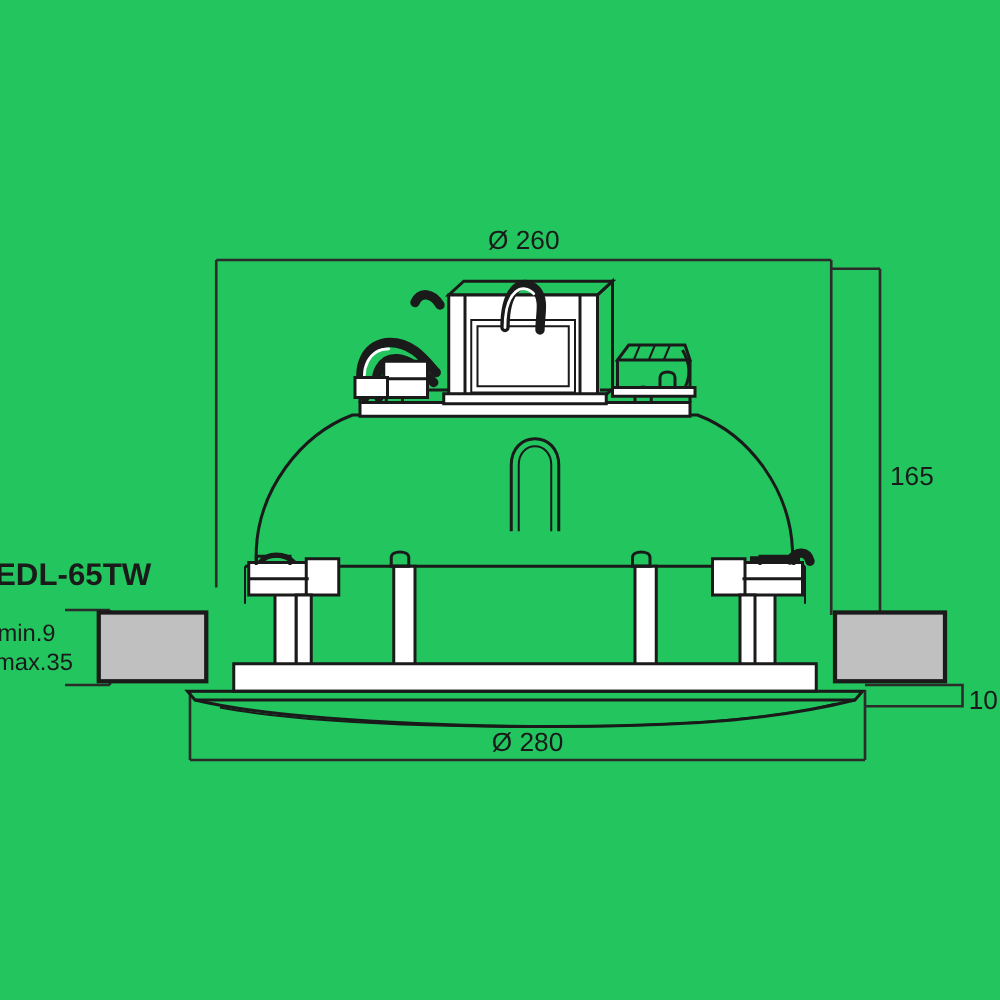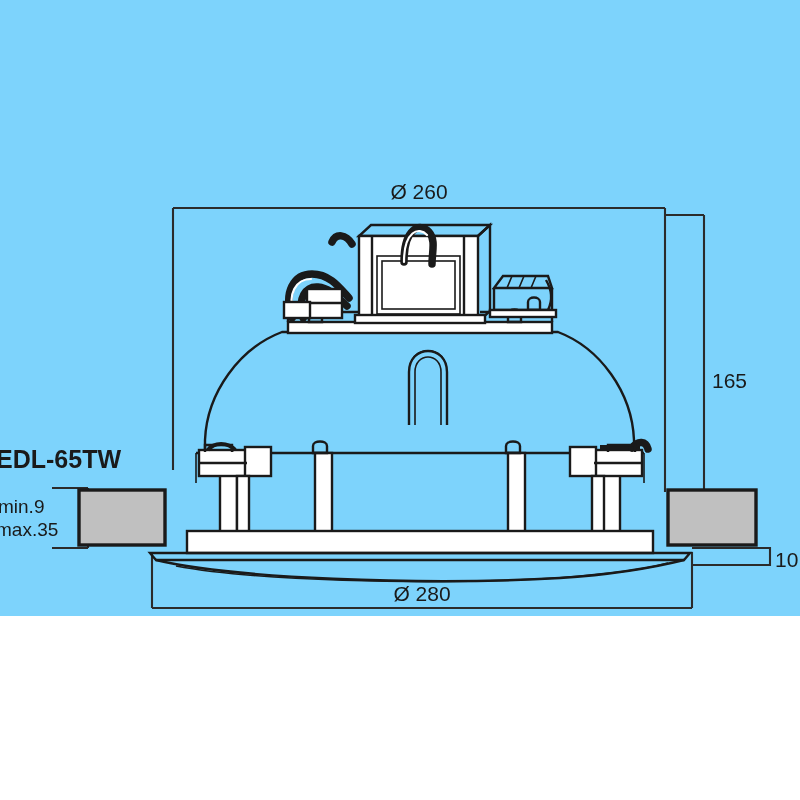--- a/index.html
+++ b/index.html
@@ -3,22 +3,22 @@
 <meta charset="utf-8">
 <style>
   html, body {
     margin: 0;
     padding: 0;
     background: #ffffff;
   }
   #canvas {
     position: relative;
     width: 800px;
-    height: 616px;
-    background: #7dd3fc;
+    height: 800px;
+    background: #22c55e;
     overflow: hidden;
     font-family: "Liberation Sans", sans-serif;
   }
   svg.drawing {
     position: absolute;
     left: 0;
     top: 0;
     width: 800px;
     height: 800px;
   }

